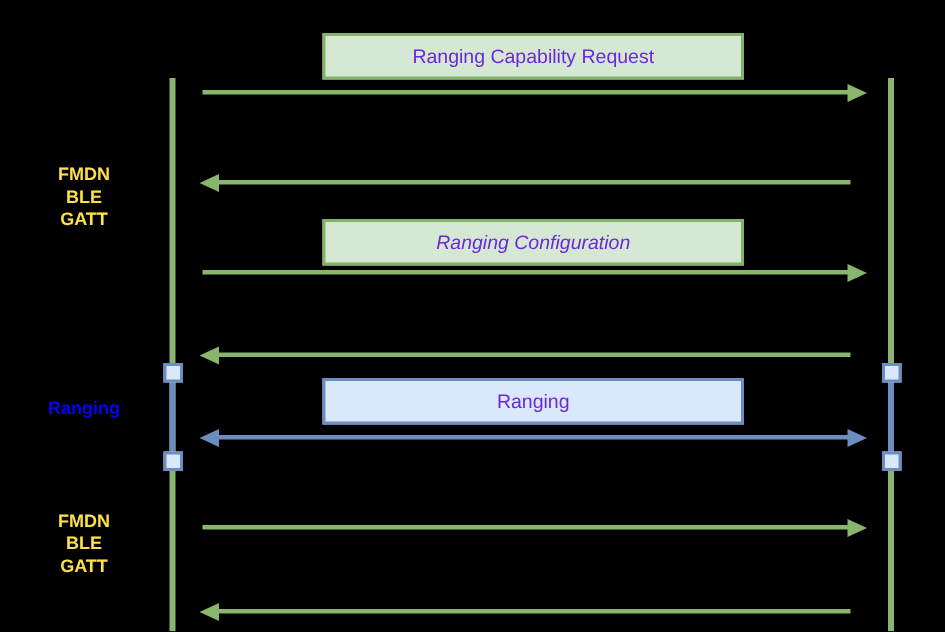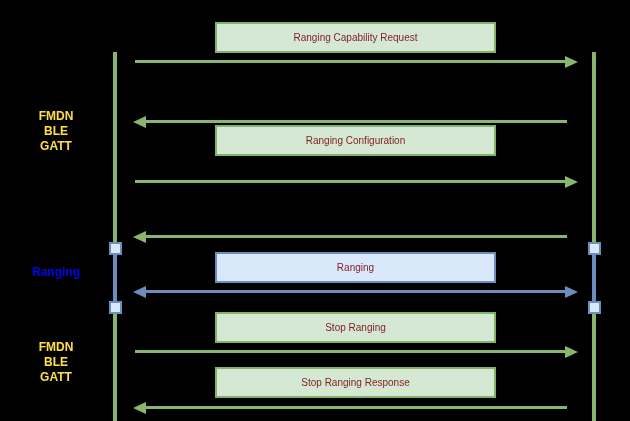--- a/index.html
+++ b/index.html
@@ -53,22 +53,22 @@
     border: 2px solid #82b366;
     display: flex;
     align-items: center;
     justify-content: center;
   }
   .msg-box.blue {
     background: #dae8fc;
     border-color: #6c8ebf;
   }
   .msg-label {
-    font-size: 10px;
-    color: #7f1d1d;
+    font-size: 13px;
+    color: #6d28d9;
     white-space: nowrap;
     text-align: center;
   }
   
   .shaft {
     position: absolute;
     height: 3px;
     background: #8ab56c;
   }
   .shaft.blue { background: #6c8ebf; }
@@ -125,21 +125,21 @@
   <div>
     <div class="shaft" style="left:135px; top:60px; width:431px;"></div>
     <div class="head to-right" style="left:565px; top:56px;"></div>
   </div>
 
   <div>
     <div class="shaft" style="left:145px; top:120px; width:422px;"></div>
     <div class="head to-left" style="left:133px; top:116px;"></div>
   </div>
 
-  <div class="msg-box" style="top:125px;">
+  <div class="msg-box" style="top:146px;font-style:italic;">
     <span class="msg-label">Ranging Configuration</span>
   </div>
   <div>
     <div class="shaft" style="left:135px; top:180px; width:431px;"></div>
     <div class="head to-right" style="left:565px; top:176px;"></div>
   </div>
 
   <div>
     <div class="shaft" style="left:145px; top:235px; width:422px;"></div>
     <div class="head to-left" style="left:133px; top:231px;"></div>
@@ -147,29 +147,23 @@
 
   <div class="msg-box blue" style="top:252px;">
     <span class="msg-label">Ranging</span>
   </div>
   <div>
     <div class="shaft blue" style="left:145px; top:290px; width:421px;"></div>
     <div class="head blue to-left" style="left:133px; top:286px;"></div>
     <div class="head blue to-right" style="left:565px; top:286px;"></div>
   </div>
 
-  <div class="msg-box" style="top:312px;">
-    <span class="msg-label">Stop Ranging</span>
-  </div>
   <div>
     <div class="shaft" style="left:135px; top:350px; width:431px;"></div>
     <div class="head to-right" style="left:565px; top:346px;"></div>
   </div>
 
-  <div class="msg-box" style="top:367px;">
-    <span class="msg-label">Stop Ranging Response</span>
-  </div>
   <div>
     <div class="shaft" style="left:145px; top:406px; width:422px;"></div>
     <div class="head to-left" style="left:133px; top:402px;"></div>
   </div>
 
 </div>
 
 </body></html>

